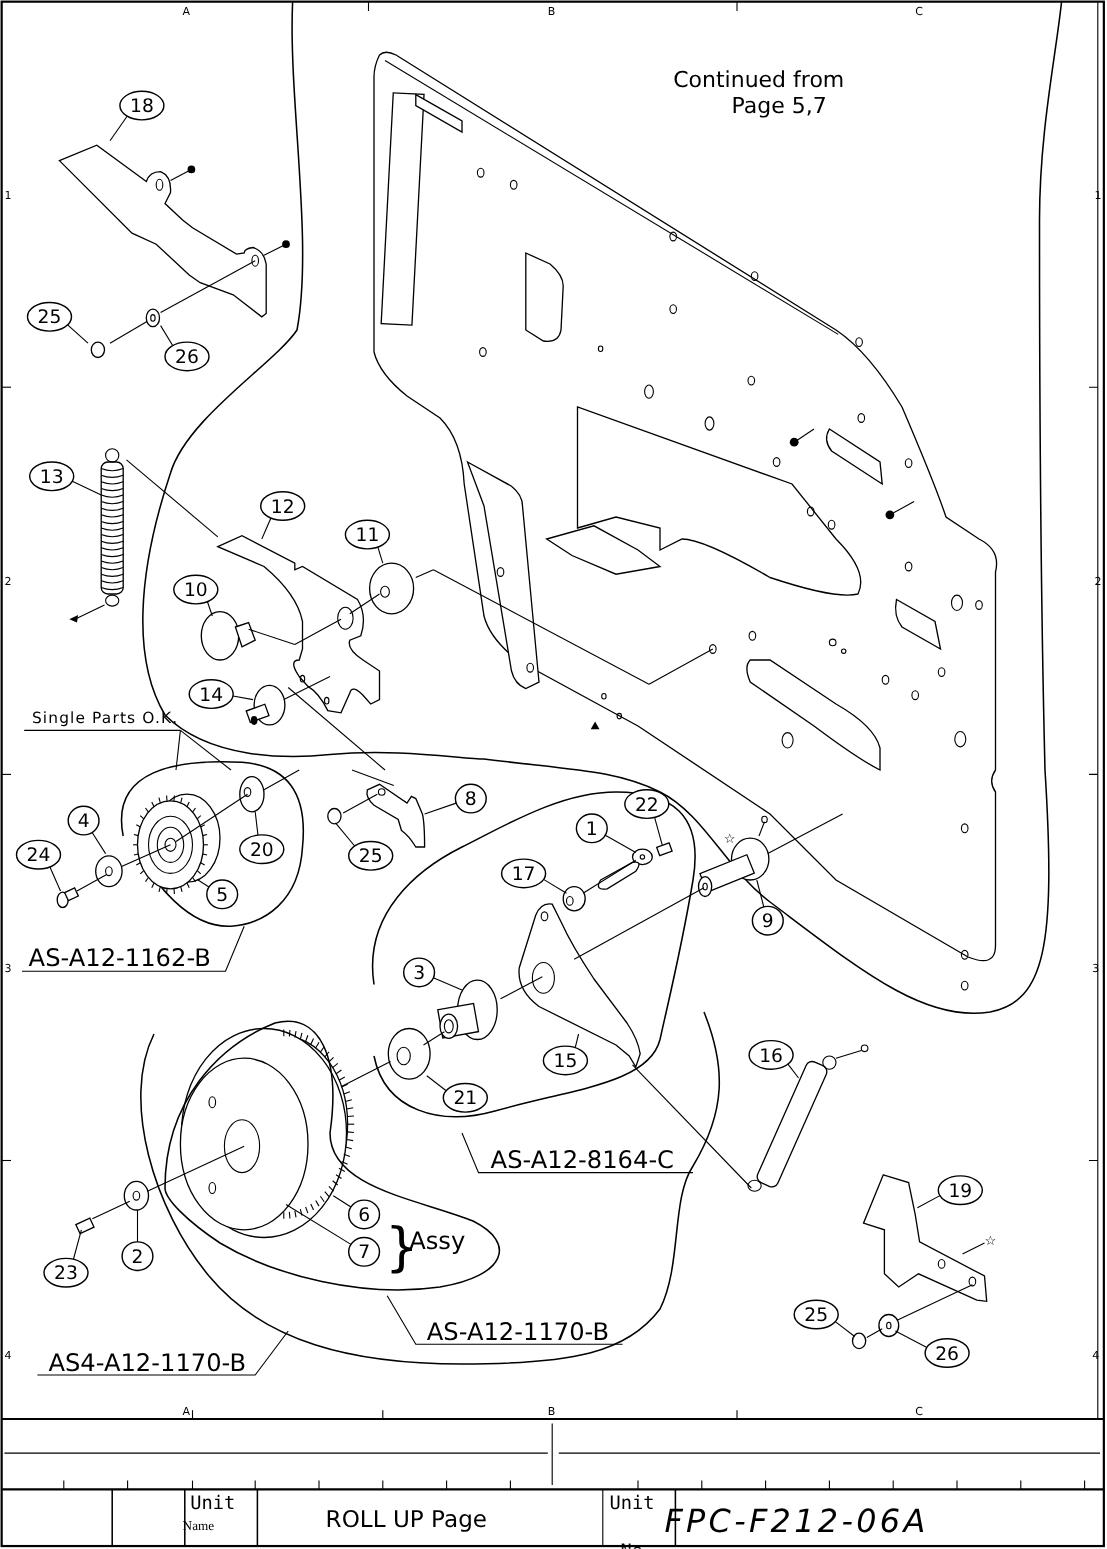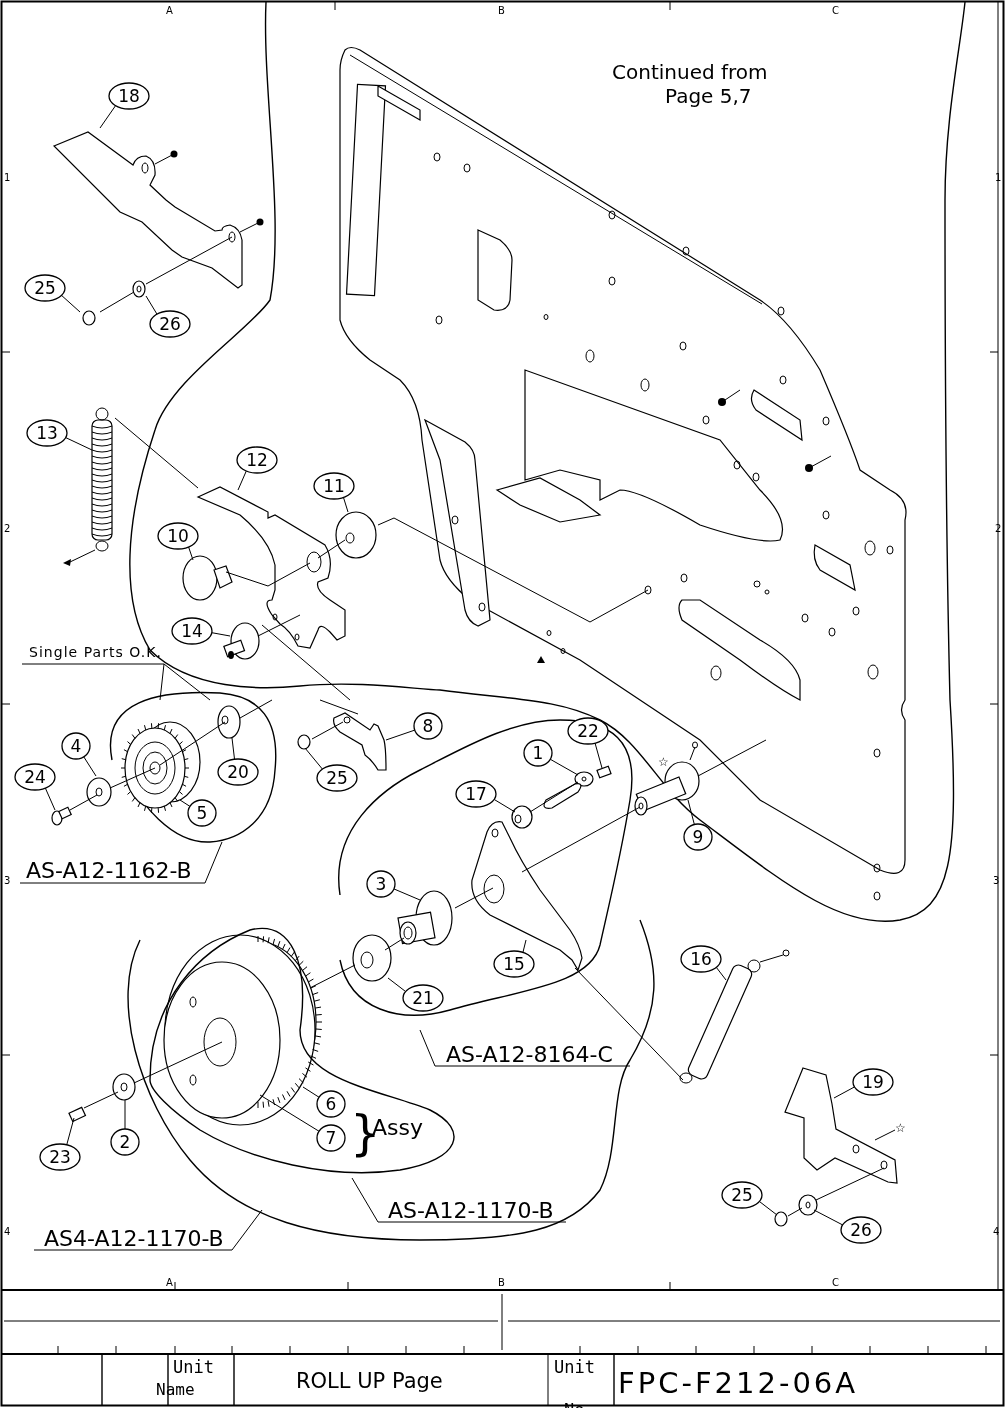--- a/index.html
+++ b/index.html
@@ -570,17 +570,17 @@
         <line x1="754" y1="1346" x2="754" y2="1354"></line>
       <line x1="812" y1="1346" x2="812" y2="1354"></line>
         <line x1="870" y1="1346" x2="870" y2="1354"></line>
       <line x1="928" y1="1346" x2="928" y2="1354"></line>
         <line x1="986" y1="1346" x2="986" y2="1354"></line>
     </g>
   </g>
 </svg>
 
 <div class="tb-text" style="left:173px;top:1357px;font-size:17px;">Unit</div>
-<div class="tb-text" style="left:156px;top:1380px;font-size:16px;">Name</div>
+<div class="tb-text" style="left:166px;top:1380px;font-size:12px;font-family:Liberation Serif, serif;">Name</div>
 <div class="tb-text" style="left:296px;top:1369px;font-size:21px;font-family:'DejaVu Sans',sans-serif;">ROLL UP Page</div>
 <div class="tb-text" style="left:554px;top:1357px;font-size:17px;">Unit</div>
 <div class="tb-text" style="left:564px;top:1380px;font-size:17px;margin-top:20px;">No.</div>
-<div class="tb-text" style="left:618px;top:1366px;font-size:29px;letter-spacing:3px;font-family:'DejaVu Sans',sans-serif;">FPC-F212-06A</div>
+<div class="tb-text" style="left:604px;top:1366px;font-size:29px;letter-spacing:3px;font-family:'DejaVu Sans',sans-serif;font-style:italic;">FPC-F212-06A</div>
 
 </body></html>

